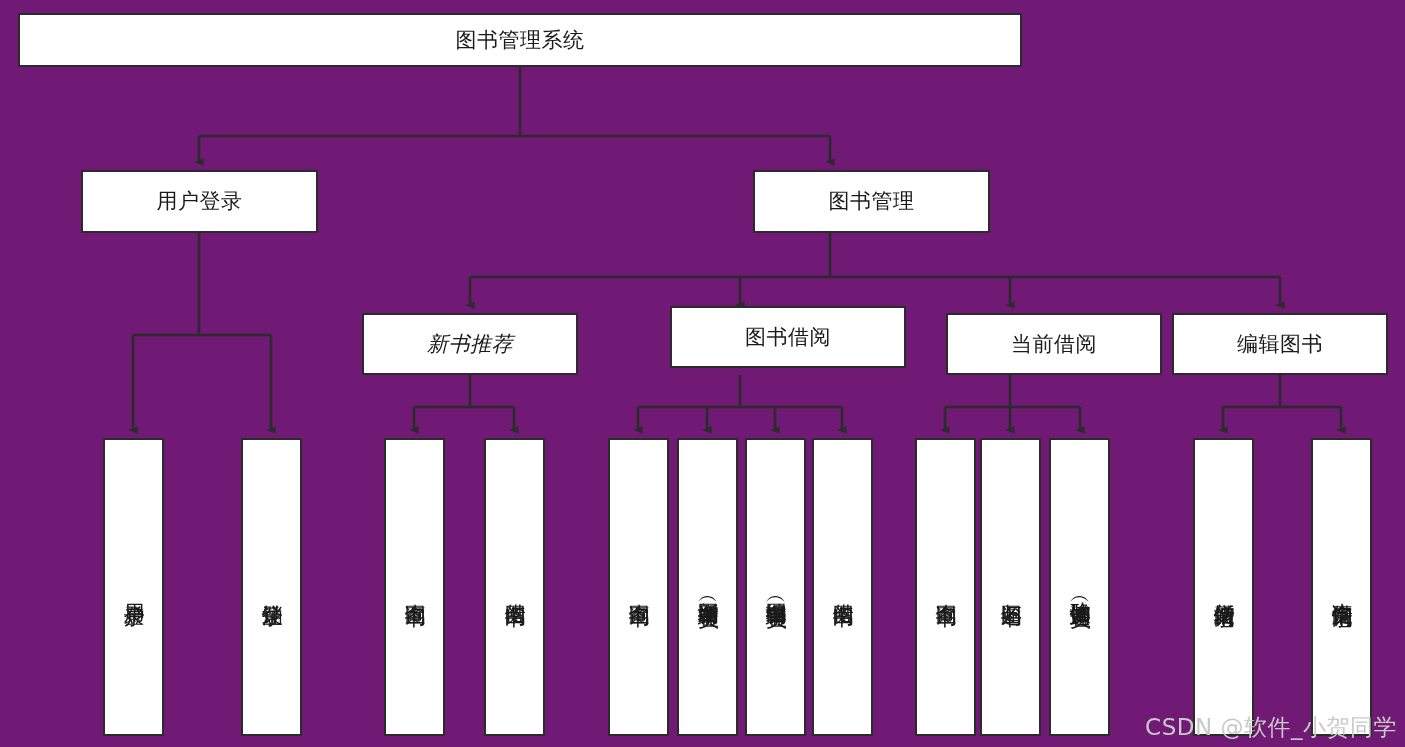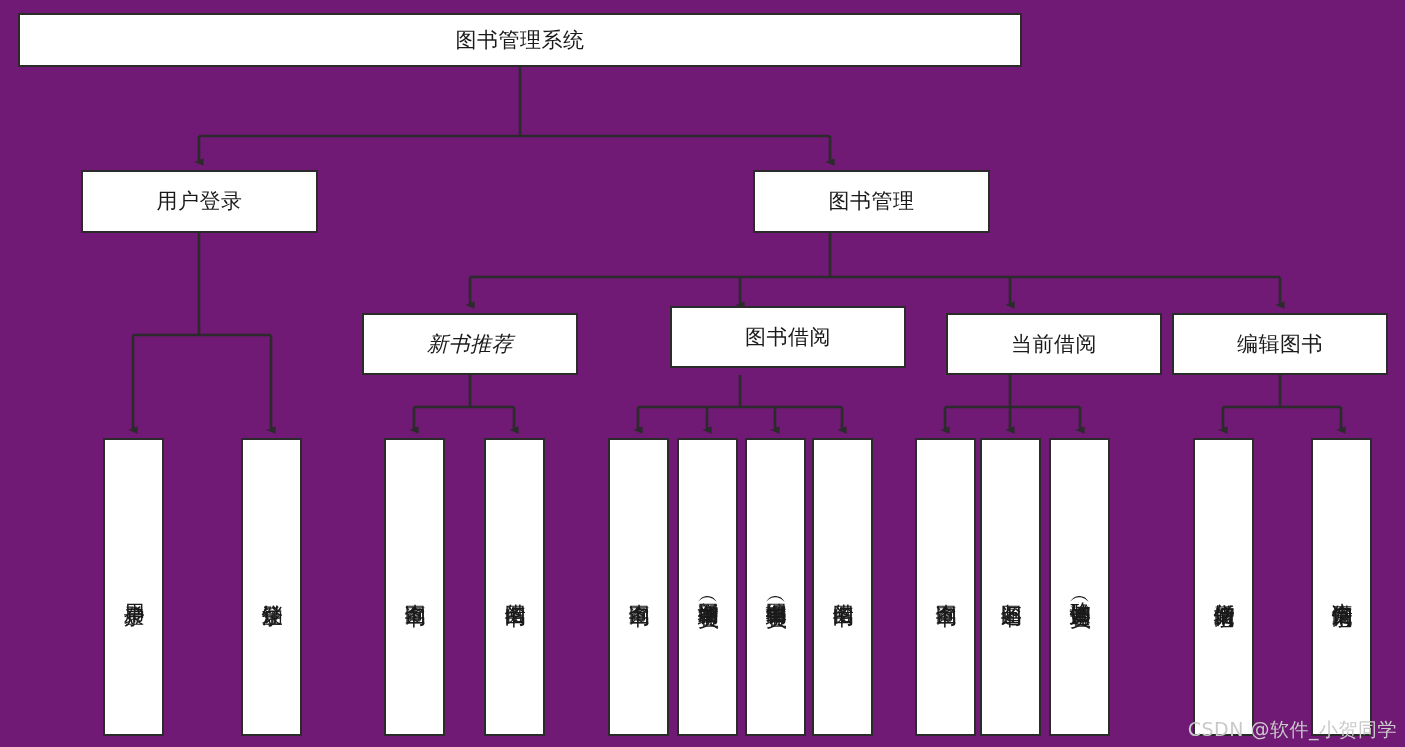--- a/index.html
+++ b/index.html
@@ -58,21 +58,21 @@
     font-size: 21px;
     line-height: 1.12;
     letter-spacing: 1px;
     white-space: nowrap;
     max-height: 284px;
   }
   .watermark {
     position: absolute;
     right: 8px;
     bottom: 4px;
-    font-size: 19px;
+    font-size: 23px;
     color: #c9c9c9;
     letter-spacing: 0.5px;
     white-space: nowrap;
     pointer-events: none;
   }
 </style>
 </head>
 <body>
 
 <div id="stage">

